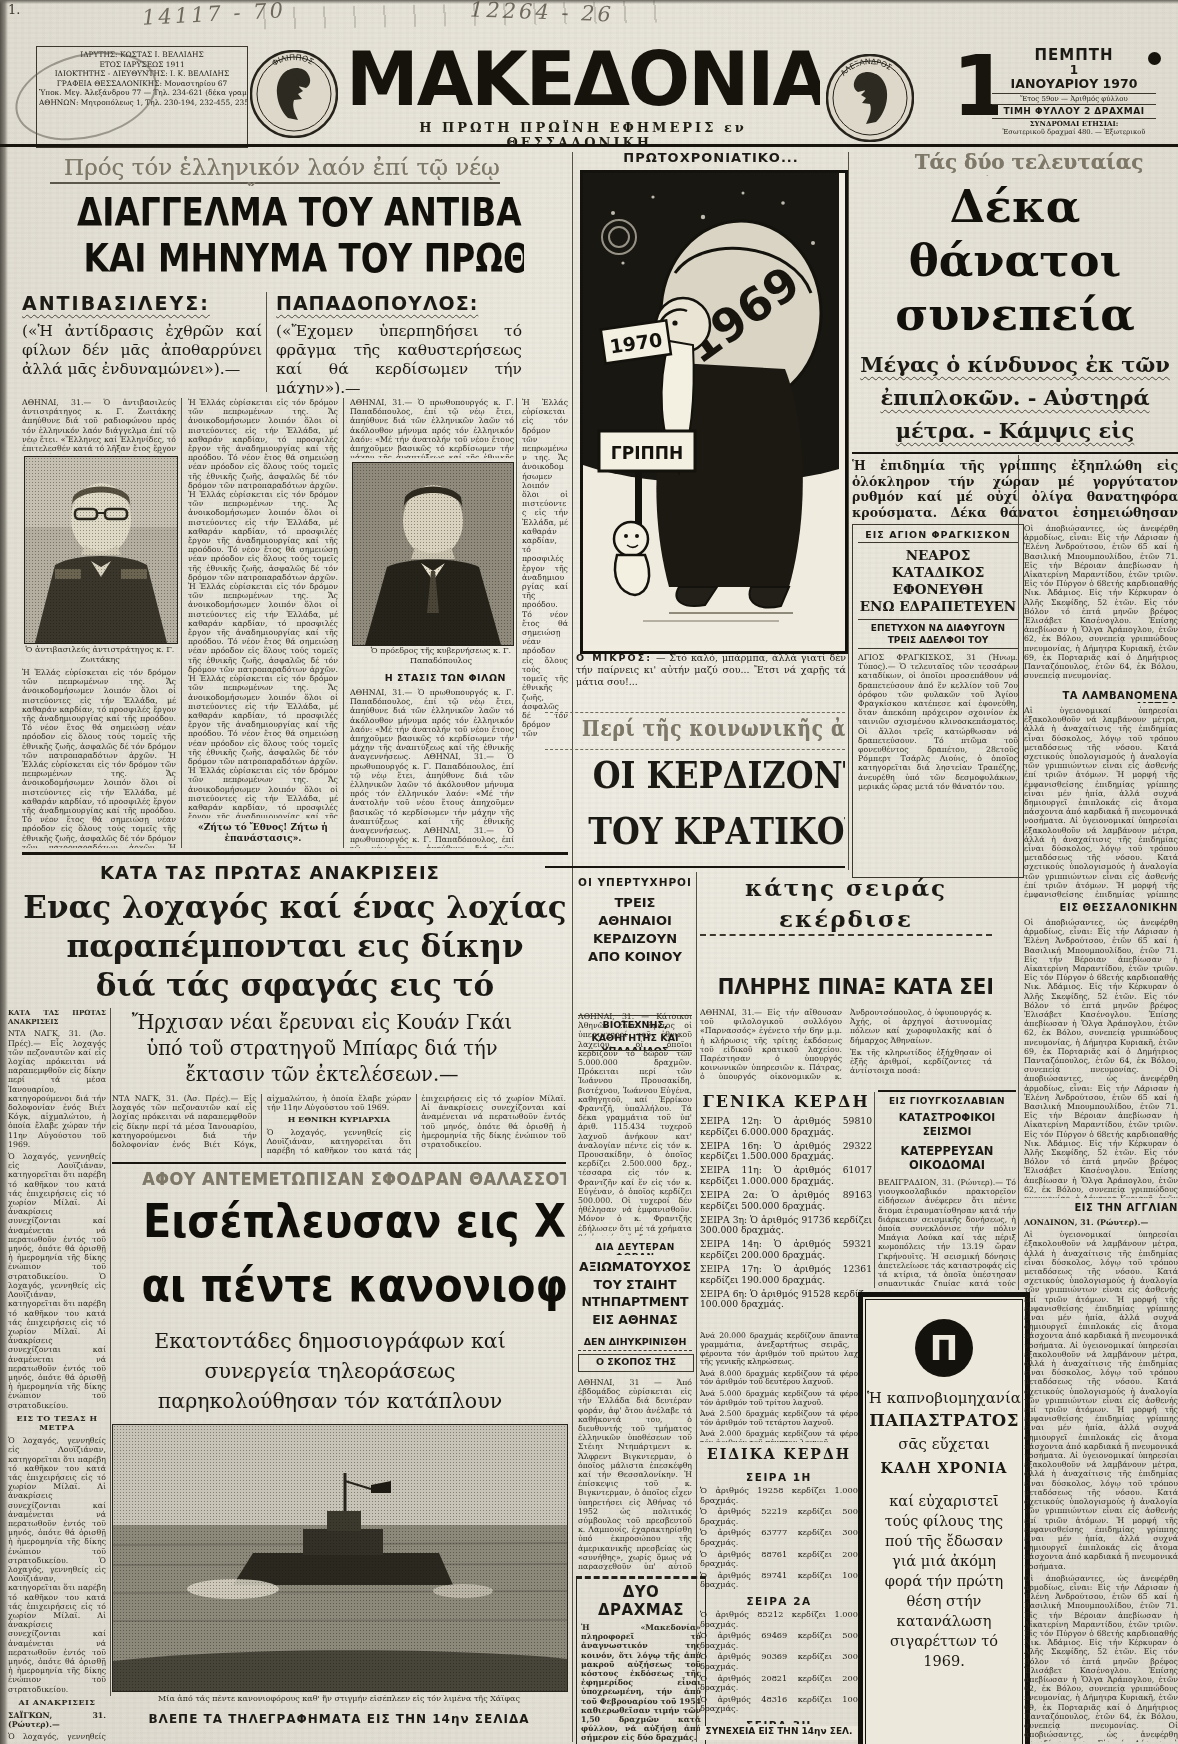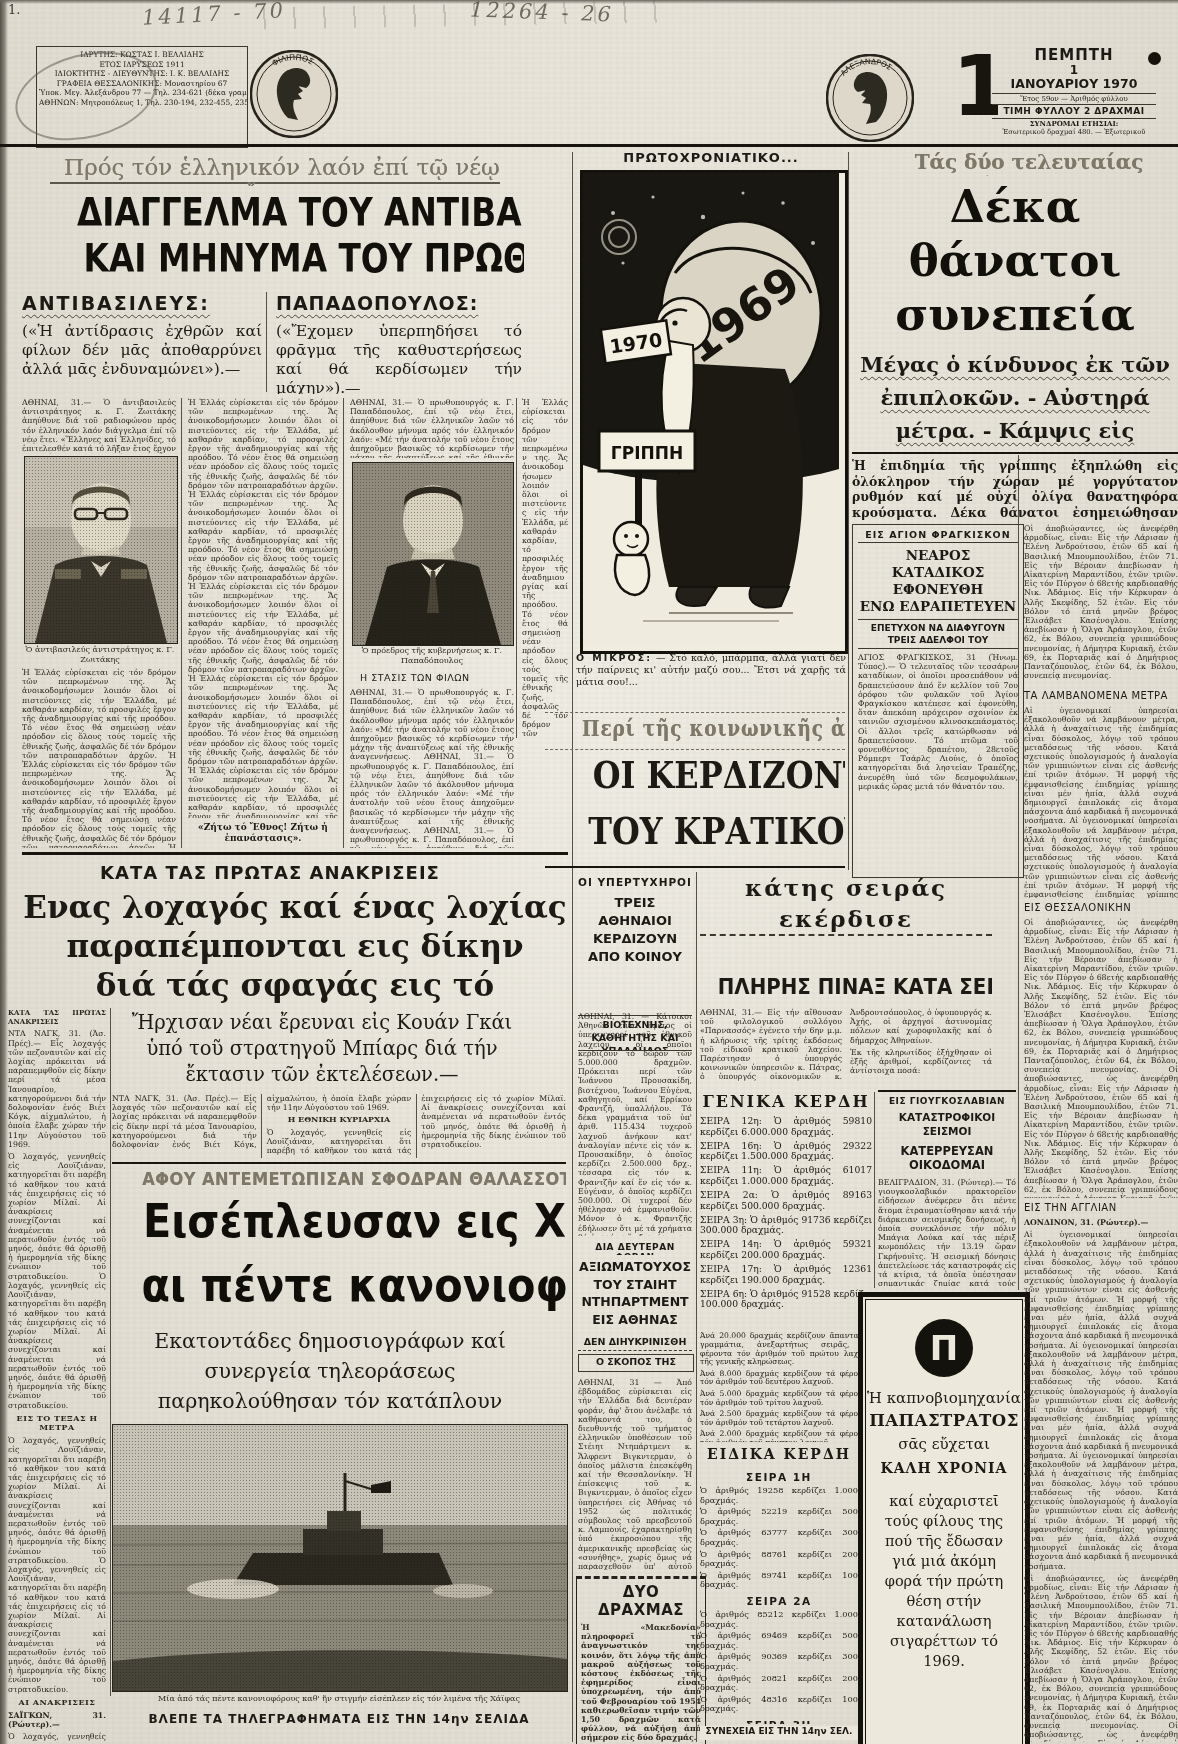--- a/index.html
+++ b/index.html
@@ -25,21 +25,21 @@
   .cap{font-size:8px;line-height:9.5px;text-align:center;color:#2b281f;}
   .condg{display:inline-block;transform:scaleX(.84);transform-origin:center;white-space:nowrap;}
   .cond9{display:inline-block;transform:scaleX(.9);transform-origin:center;white-space:nowrap;}
   .headline-row{text-align:center;}
   .wavy{text-decoration:underline;text-decoration-style:wavy;text-decoration-thickness:1px;text-underline-offset:4px;text-decoration-color:#4b473c;}
   .prize-row{font-size:9.2px;line-height:10.6px;margin:0 0 3.5px 0;text-align:justify;}
   .pt-row{font-size:7.6px;line-height:8.8px;margin:0 0 2.5px 0;text-align:justify;}
   .sp-row{font-size:8.2px;line-height:9.6px;margin:0 0 2px 0;text-align:justify;}
   .sp-series{font-size:10.5px;font-weight:bold;text-align:center;letter-spacing:1.5px;margin:5px 0 3px 0;font-family:"DejaVu Sans",sans-serif;}
   .fline{font-size:7.4px;line-height:9.6px;text-align:center;white-space:nowrap;}
-  .subhead-sm{font-family:"DejaVu Sans",sans-serif;font-weight:normal;font-size:10px;text-align:left;letter-spacing:.5px;}
+  .subhead-sm{font-family:"DejaVu Sans",sans-serif;font-weight:bold;font-size:10px;text-align:right;letter-spacing:.5px;}
   .pre{white-space:pre-line;}
   .scribble{font-style:italic;color:#45403372;color:#4a4436;opacity:.75;font-size:21px;letter-spacing:3px;white-space:nowrap;font-family:"DejaVu Serif",serif;}
 </style>
 </head>
 <body>
 
 <div id="page">
 
   <div class="abs" style="left:0;top:0;width:8px;height:1744px;background:linear-gradient(90deg,#53504a,#8d897f 60%,transparent);"></div>
   <div class="abs" style="left:0;top:0;width:1178px;height:4px;background:linear-gradient(#6a675f,transparent);"></div>
@@ -66,20 +66,24 @@
       <circle cx="44" cy="44" r="37" fill="none" stroke="#26231c" stroke-width="1"></circle>
       <path d="M38,20 C30,24 26,34 27,44 C28,54 32,62 38,68 L48,70 C44,62 42,56 44,50 L52,49 L48,44 L53,41 L49,37 C52,30 50,23 44,20 Z" fill="#2d2a22"></path>
       <path d="M36,22 C42,16 54,17 58,24 C62,30 60,36 56,38 L48,36 C50,30 46,24 40,24 Z" fill="#2d2a22"></path>
       <defs>
           <path id="arcL" d="M10,44 A34,34 0 0 1 78,44"></path>
         </defs>
       <text font-size="8" fill="#26231c" font-family="DejaVu Sans,sans-serif"><textPath href="#arcL" startOffset="30%">ΦΙΛΙΠΠΟΣ</textPath></text>
     </svg>
   </div>
 
+  <div class="abs" style="left:346px;top:42px;width:474px;height:102px;text-align:center;">
+    <div class="sans" style="font-size:73px;font-weight:bold;line-height:74px;letter-spacing:-2px;color:#15130c;transform:scaleY(1.02);">ΜΑΚΕΔΟΝΙΑ</div>
+    <div class="serif b" style="font-size:13px;letter-spacing:3px;margin-top:4px;color:#211e15;">Η ΠΡΩΤΗ ΠΡΩΪΝΗ ΕΦΗΜΕΡΙΣ εν ΘΕΣΣΑΛΟΝΙΚΗ.</div>
+  </div>
 
   <div class="abs" style="left:826px;top:54px;width:88px;height:88px;">
     <svg width="88" height="88" viewBox="0 0 88 88">
       <circle cx="44" cy="44" r="43" fill="#ddd8ca" stroke="#26231c" stroke-width="2.5"></circle>
       <circle cx="44" cy="44" r="37" fill="none" stroke="#26231c" stroke-width="1"></circle>
       <path d="M50,20 C58,24 62,34 61,44 C60,54 56,62 50,68 L40,70 C44,62 46,56 44,50 L36,49 L40,44 L35,41 L39,37 C36,30 38,23 44,20 Z" fill="#2d2a22"></path>
       <path d="M52,22 C46,16 34,17 30,24 C26,30 28,36 32,38 L40,36 C38,30 42,24 48,24 Z" fill="#2d2a22"></path>
       <defs>
           <path id="arcR" d="M10,44 A34,34 0 0 1 78,44"></path>
         </defs>
@@ -161,21 +165,21 @@
     <svg width="160" height="182" viewBox="0 0 160 182">
       <rect width="160" height="182" fill="#8f8a7c"></rect>
       <ellipse cx="80" cy="58" rx="30" ry="36" fill="#d9d2bf"></ellipse>
       <path d="M50,48 C50,24 110,24 110,48 L108,34 C98,20 62,20 52,34 Z" fill="#2e2a20"></path>
       <path d="M62,84 C72,92 88,92 98,84 L102,96 L58,96 Z" fill="#c9c2ae"></path>
       <path d="M12,182 L34,104 C54,94 106,94 126,104 L148,182 Z" fill="#26231b"></path>
       <path d="M68,100 L80,118 L92,100 L80,108 Z" fill="#e6e0cd"></path>
       <path d="M78,108 L82,108 L86,150 L74,150 Z" fill="#4a4536"></path>
     </svg>
   </div>
-  <div class="abs cap" style="left:352px;top:646px;width:160px;height:20px;">Ὁ πρόεδρος τῆς κυβερνήσεως κ. Γ. Παπαδόπουλος</div>
+  <div class="abs cap" style="left:361px;top:646px;width:160px;height:20px;">Ὁ πρόεδρος τῆς κυβερνήσεως κ. Γ. Παπαδόπουλος</div>
   <div class="abs subhead-sm" style="left:360px;top:672px;width:146px;height:12px;font-size:9.5px;">Η ΣΤΑΣΙΣ ΤΩΝ ΦΙΛΩΝ</div>
   <div class="abs greek" style="left:350px;top:688px;width:164px;height:160px;">ΑΘΗΝΑΙ, 31.— Ὁ πρωθυπουργός κ. Γ. Παπαδόπουλος, ἐπί τῷ νέῳ ἔτει, ἀπηύθυνε διά τῶν ἑλληνικῶν λαῶν τό ἀκόλουθον μήνυμα πρός τόν ἑλληνικόν λαόν: «Μέ τήν ἀνατολήν τοῦ νέου ἔτους ἀπηχοῦμεν βασικῶς τό κερδίσωμεν τήν μάχην τῆς ἀναπτύξεως καί τῆς ἐθνικῆς ἀναγεννήσεως. ΑΘΗΝΑΙ, 31.— Ὁ πρωθυπουργός κ. Γ. Παπαδόπουλος, ἐπί τῷ νέῳ ἔτει, ἀπηύθυνε διά τῶν ἑλληνικῶν λαῶν τό ἀκόλουθον μήνυμα πρός τόν ἑλληνικόν λαόν: «Μέ τήν ἀνατολήν τοῦ νέου ἔτους ἀπηχοῦμεν βασικῶς τό κερδίσωμεν τήν μάχην τῆς ἀναπτύξεως καί τῆς ἐθνικῆς ἀναγεννήσεως. ΑΘΗΝΑΙ, 31.— Ὁ πρωθυπουργός κ. Γ. Παπαδόπουλος, ἐπί τῷ νέῳ ἔτει, ἀπηύθυνε διά τῶν ἑλληνικῶν λαῶν τό ἀκόλουθον μήνυμα πρός τόν ἑλληνικόν λαόν: «Μέ τήν ἀνατολήν τοῦ νέου ἔτους ἀπηχοῦμεν βασικῶς τό κερδίσωμεν τήν μάχην τῆς ἀναπτύξεως καί τῆς ἐθνικῆς ἀναγεννήσεως.</div>
 
   <div class="abs greek" style="left:522px;top:398px;width:46px;height:338px;">Ἡ Ἑλλάς εὑρίσκεται εἰς τόν δρόμον τῶν πεπρωμένων της. Ἄς ἀνοικοδομήσωμεν λοιπόν ὅλοι οἱ πιστεύοντες εἰς τήν Ἑλλάδα, μέ καθαράν καρδίαν, τό προσφιλές ἔργον τῆς ἀναδημιουργίας καί τῆς προόδου. Τό νέον ἔτος θά σημειώσῃ νέαν πρόοδον εἰς ὅλους τούς τομεῖς τῆς ἐθνικῆς ζωῆς, ἀσφαλῶς δέ τόν δρόμον τῶν πατροπαραδότων ἀρχῶν. Ἡ Ἑλλάς εὑρίσκεται εἰς τόν δρόμον τῶν πεπρωμένων της. Ἄς ἀνοικοδομήσωμεν λοιπόν ὅλοι οἱ πιστεύοντες εἰς τήν Ἑλλάδα, μέ καθαράν καρδίαν, τό προσφιλές ἔργον τῆς ἀναδημιουργίας καί τῆς προόδου. Τό νέον ἔτος θά σημειώσῃ νέαν πρόοδον εἰς ὅλους τούς τομεῖς τῆς ἐθνικῆς ζωῆς, ἀσφαλῶς δέ τόν δρόμον τῶν πατροπαραδότων ἀρχῶν. Ἡ Ἑλλάς εὑρίσκεται εἰς τόν δρόμον τῶν πεπρωμένων της. Ἄς ἀνοικοδομήσωμεν λοιπόν ὅλοι οἱ πιστεύοντες εἰς τήν Ἑλλάδα, μέ καθαράν καρδίαν, τό προσφιλές ἔργον τῆς ἀναδημιουργίας καί τῆς προόδου. Τό νέον ἔτος θά σημειώσῃ νέαν πρόοδον εἰς ὅλους τούς τομεῖς τῆς ἐθνικῆς ζωῆς, ἀσφαλῶς δέ τόν δρόμον τῶν πατροπαραδότων ἀρχῶν. Ἡ Ἑλλάς εὑρίσκεται εἰς τόν δρόμον τῶν πεπρωμένων της. Ἄς ἀνοικοδομήσωμεν λοιπόν ὅλοι οἱ πιστεύοντες εἰς τήν Ἑλλάδα, μέ καθαράν καρδίαν, τό προσφιλές ἔργον τῆς ἀναδημιουργίας καί τῆς προόδου. Τό νέον ἔτος θά σημειώσῃ νέαν πρόοδον εἰς ὅλους τούς τομεῖς τῆς ἐθνικῆς ζωῆς, ἀσφαλῶς δέ τόν δρόμον τῶν πατροπαραδότων ἀρχῶν.</div>
 
   <div class="hrule" style="left:22px;top:852px;width:546px;height:3px;"></div>
 
   <div class="abs c sans b" style="left:40px;top:862px;width:460px;height:22px;font-size:18px;letter-spacing:1px;">ΚΑΤΑ ΤΑΣ ΠΡΩΤΑΣ ΑΝΑΚΡΙΣΕΙΣ</div>
   <div class="abs c serif" style="left:22px;top:888px;width:546px;height:118px;font-weight:bold;">
     <div style="font-size:31px;line-height:39px;">Ενας λοχαγός καί ένας λοχίας</div>

